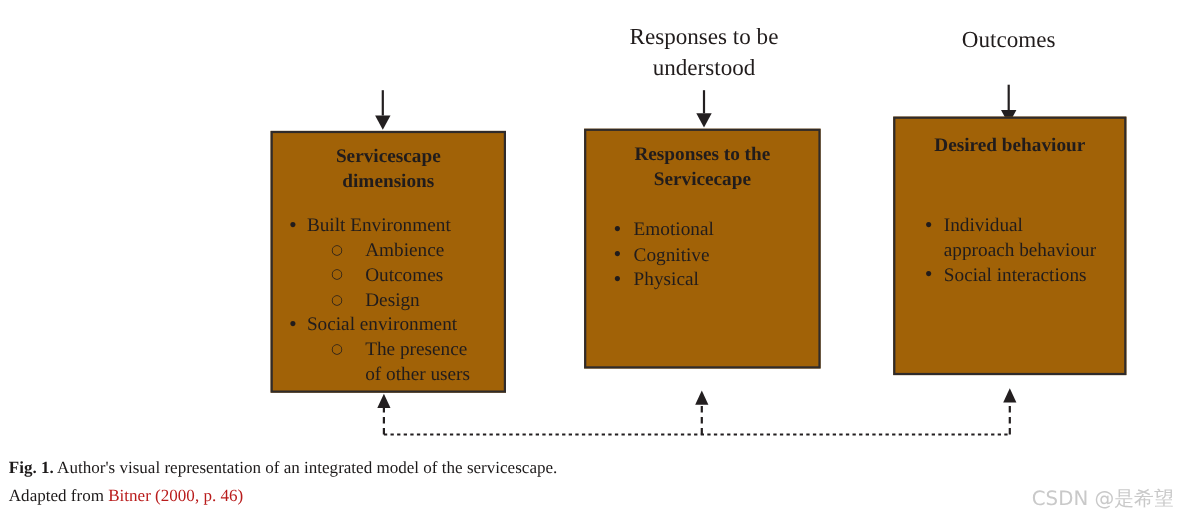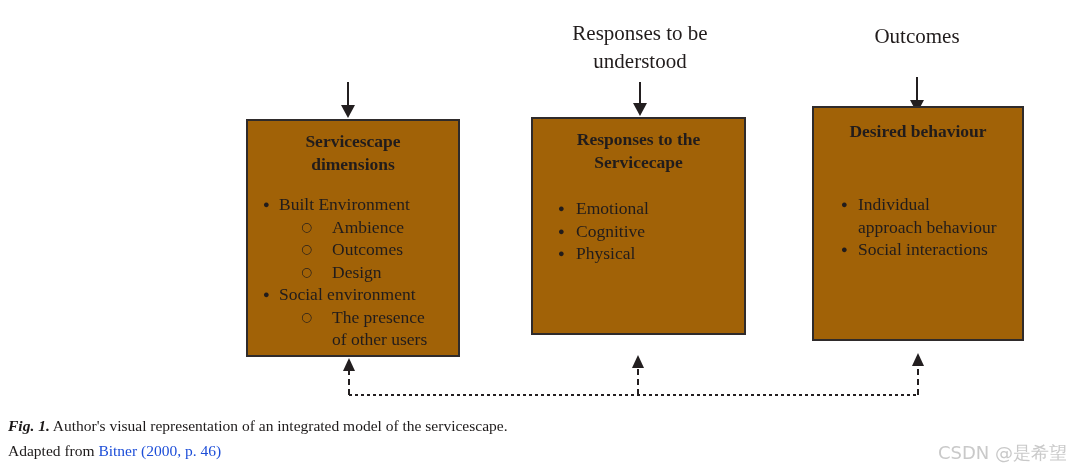--- a/index.html
+++ b/index.html
@@ -51,21 +51,21 @@
   .b2 .l1 .mk { padding-left: 25px; width: 18px; }
   .b3 .l1 .mk { padding-left: 27px; width: 17px; }
   .caption {
     position: absolute;
     left: 8px;
     top: 413px;
     font-size: 15.5px;
     line-height: 25px;
     color: #1d1a1a;
   }
-  .caption .figlab { font-weight: bold; font-style: italic; }
+  .caption .figlab { font-weight: bold; }
   .caption a.cite-link { text-decoration: none; cursor: pointer; }
   .watermark {
     position: absolute;
     right: 25px;
     top: 441px;
     font-size: 18px;
     color: #c9c9c9;
     font-family: "DejaVu Sans", "Liberation Sans", sans-serif;
   }
 </style>
@@ -165,18 +165,18 @@
       </div>
       <div class="li l1">
         <span class="mk" style="font-size: 11px; line-height: 22.5px;">●</span>
         <span class="tx">Social interactions</span>
       </div>
     </div>
   </div>
 
   <div class="caption">
     <div><span class="figlab">Fig. 1.</span><span> Author's visual representation of an integrated model of the servicescape.</span></div>
-    <div><span>Adapted from </span><a class="cite-link" style="color: #1d4ed8;">Bitner (2000, p. 46)</a></div>
+    <div><span>Adapted from </span><a class="cite-link" style="color: #b91c1c;">Bitner (2000, p. 46)</a></div>
   </div>
 
   <div class="watermark">CSDN @是希望</div>
 
 </div>
 
 </body></html>

